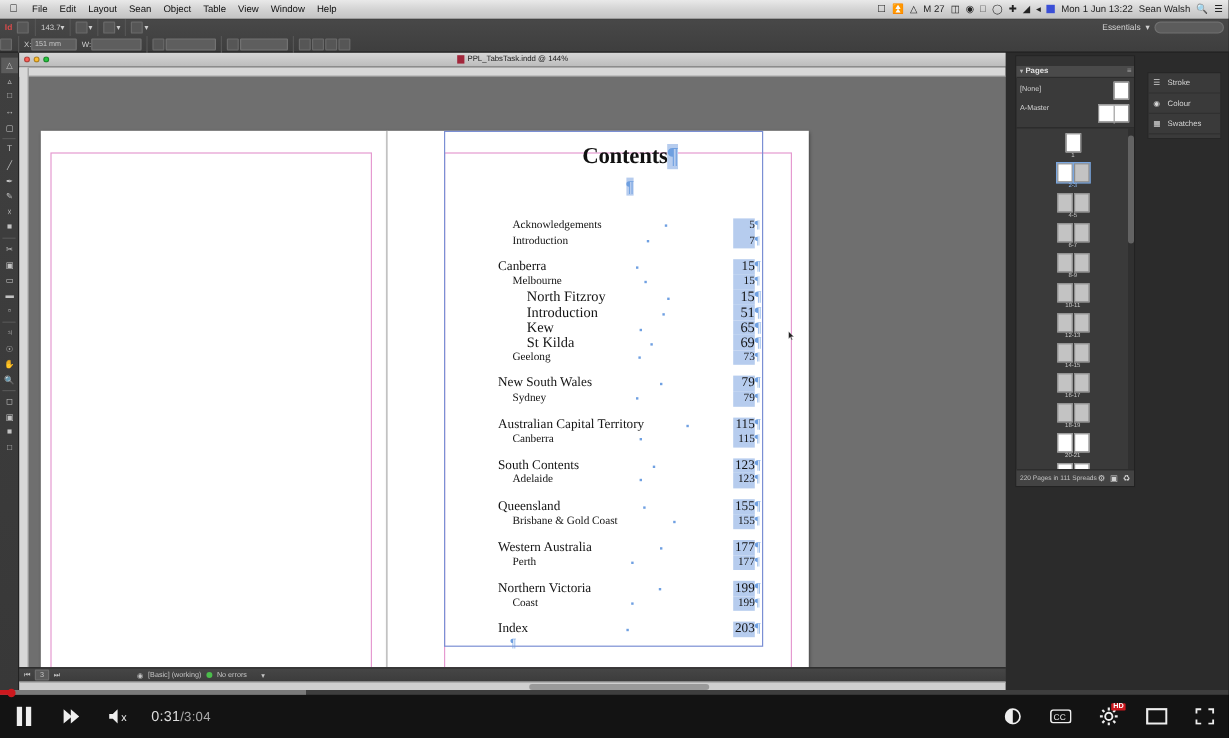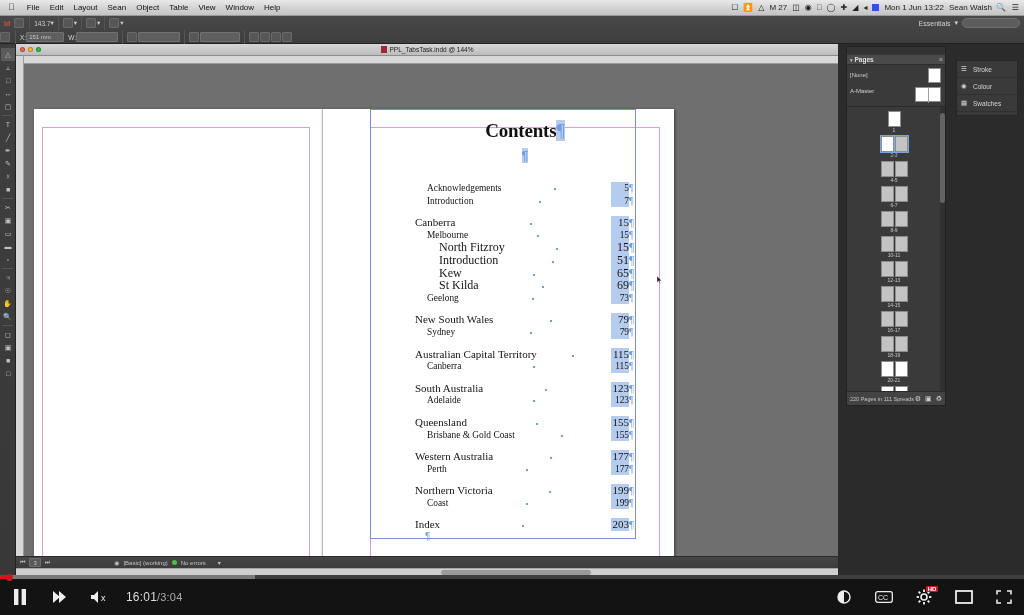--- a/index.html
+++ b/index.html
@@ -452,21 +452,21 @@
                   <div class="row l1">
                     <span class="lbl">Canberra</span>
                     <span class="leader">
                       <span class="dot" style="left: 48%;"></span>
                     </span>
                     <span class="pg selhl">115</span>
                     <span class="mark">¶</span>
                   </div>
                   <div class="gap"></div>
                   <div class="row l0">
-                    <span class="lbl">South Australia</span>
+                    <span class="lbl">South Contents</span>
                     <span class="leader">
                       <span class="dot" style="left: 48%;"></span>
                     </span>
                     <span class="pg selhl">123</span>
                     <span class="mark">¶</span>
                   </div>
                   <div class="row l1">
                     <span class="lbl">Adelaide</span>
                     <span class="leader">
                       <span class="dot" style="left: 48%;"></span>
@@ -686,21 +686,21 @@
             <path d="M7 1 L14 7 L7 13 Z" fill="#eee"></path>
           </svg>
       </div>
       <div class="pbtn">
         <svg width="20" height="14" viewBox="0 0 20 14">
             <path d="M1 5 h3 L8 1 v12 L4 9 H1 Z" fill="#eee"></path>
             <text x="11" y="11" font-size="9" fill="#eee" font-family="Liberation Sans">x</text>
           </svg>
       </div>
       <div class="ptime">
-        <span>16:01</span><span class="tot">/</span><span class="tot">3:04</span>
+        <span>0:31</span><span class="tot">/</span><span class="tot">3:04</span>
       </div>
       <div class="pright">
         <div class="pbtn">
           <svg width="14" height="14" viewBox="0 0 14 14">
               <circle cx="7" cy="7" r="6" fill="none" stroke="#eee" stroke-width="1.4"></circle>
               <path d="M7 1 A6 6 0 0 0 7 13 Z" fill="#eee"></path>
             </svg>
         </div>
         <div class="pbtn">
           <svg width="18" height="12" viewBox="0 0 18 12">

